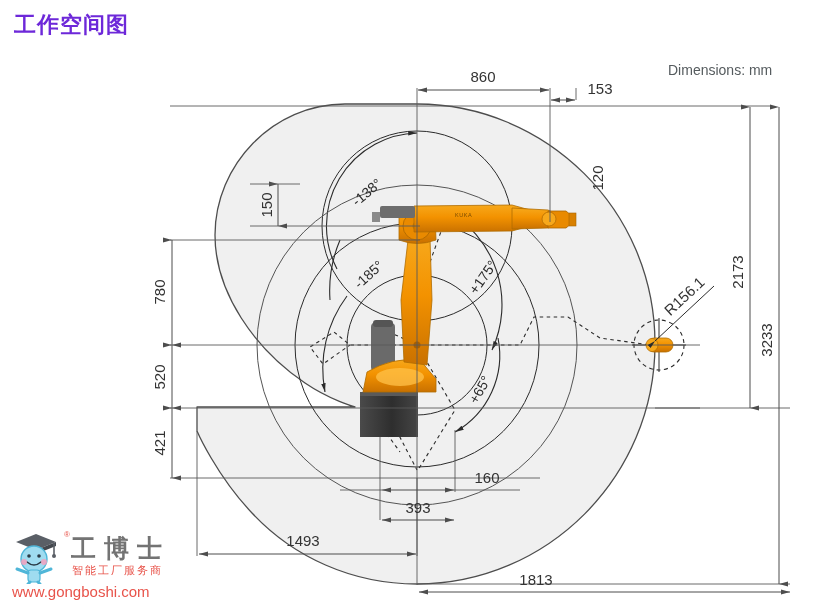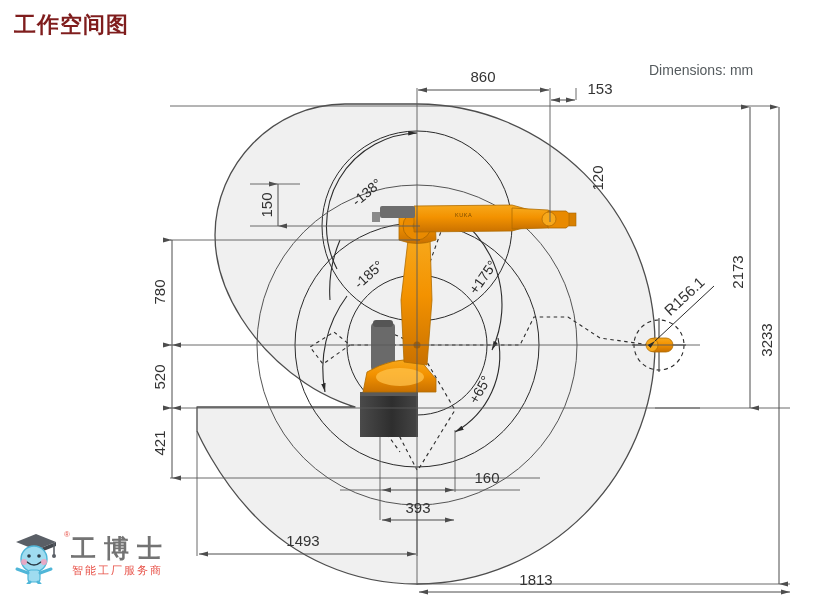--- a/index.html
+++ b/index.html
@@ -18,27 +18,27 @@
     position: absolute;
     inset: 0;
     background: #ffffff;
   }
   #page-title {
     position: absolute;
     left: 14px;
     top: 10px;
     font-size: 22px;
     font-weight: bold;
-    color: #7f1d1d;
+    color: #6d28d9;
     letter-spacing: 1px;
     white-space: nowrap;
   }
   #units-note {
     position: absolute;
-    left: 649px;
+    left: 668px;
     top: 62px;
     font-size: 14px;
     color: #555b5e;
     white-space: nowrap;
   }
   #diagram-svg {
     position: absolute;
     left: 0;
     top: 0;
     width: 831px;
@@ -354,15 +354,16 @@
 
       <rect x="18" y="42" width="12" height="12" rx="3" fill="#9fdcf0" stroke="#4fb6d8" stroke-width="1.2"></rect>
       <path d="M 18 45 L 7 41" stroke="#4fb6d8" stroke-width="3" stroke-linecap="round" fill="none"></path>
       <path d="M 30 45 L 41 41" stroke="#4fb6d8" stroke-width="3" stroke-linecap="round" fill="none"></path>
       <path d="M 20 54 L 18 56" stroke="#4fb6d8" stroke-width="3" stroke-linecap="round"></path>
       <path d="M 28 54 L 30 56" stroke="#4fb6d8" stroke-width="3" stroke-linecap="round"></path>
     </svg>
     <div id="wm-reg">®</div>
     <div id="wm-brand">工博士</div>
     <div id="wm-sub">智能工厂服务商</div>
+    <div id="wm-url">www.gongboshi.com</div>
   </div>
 
 </div>
 
 </body></html>

